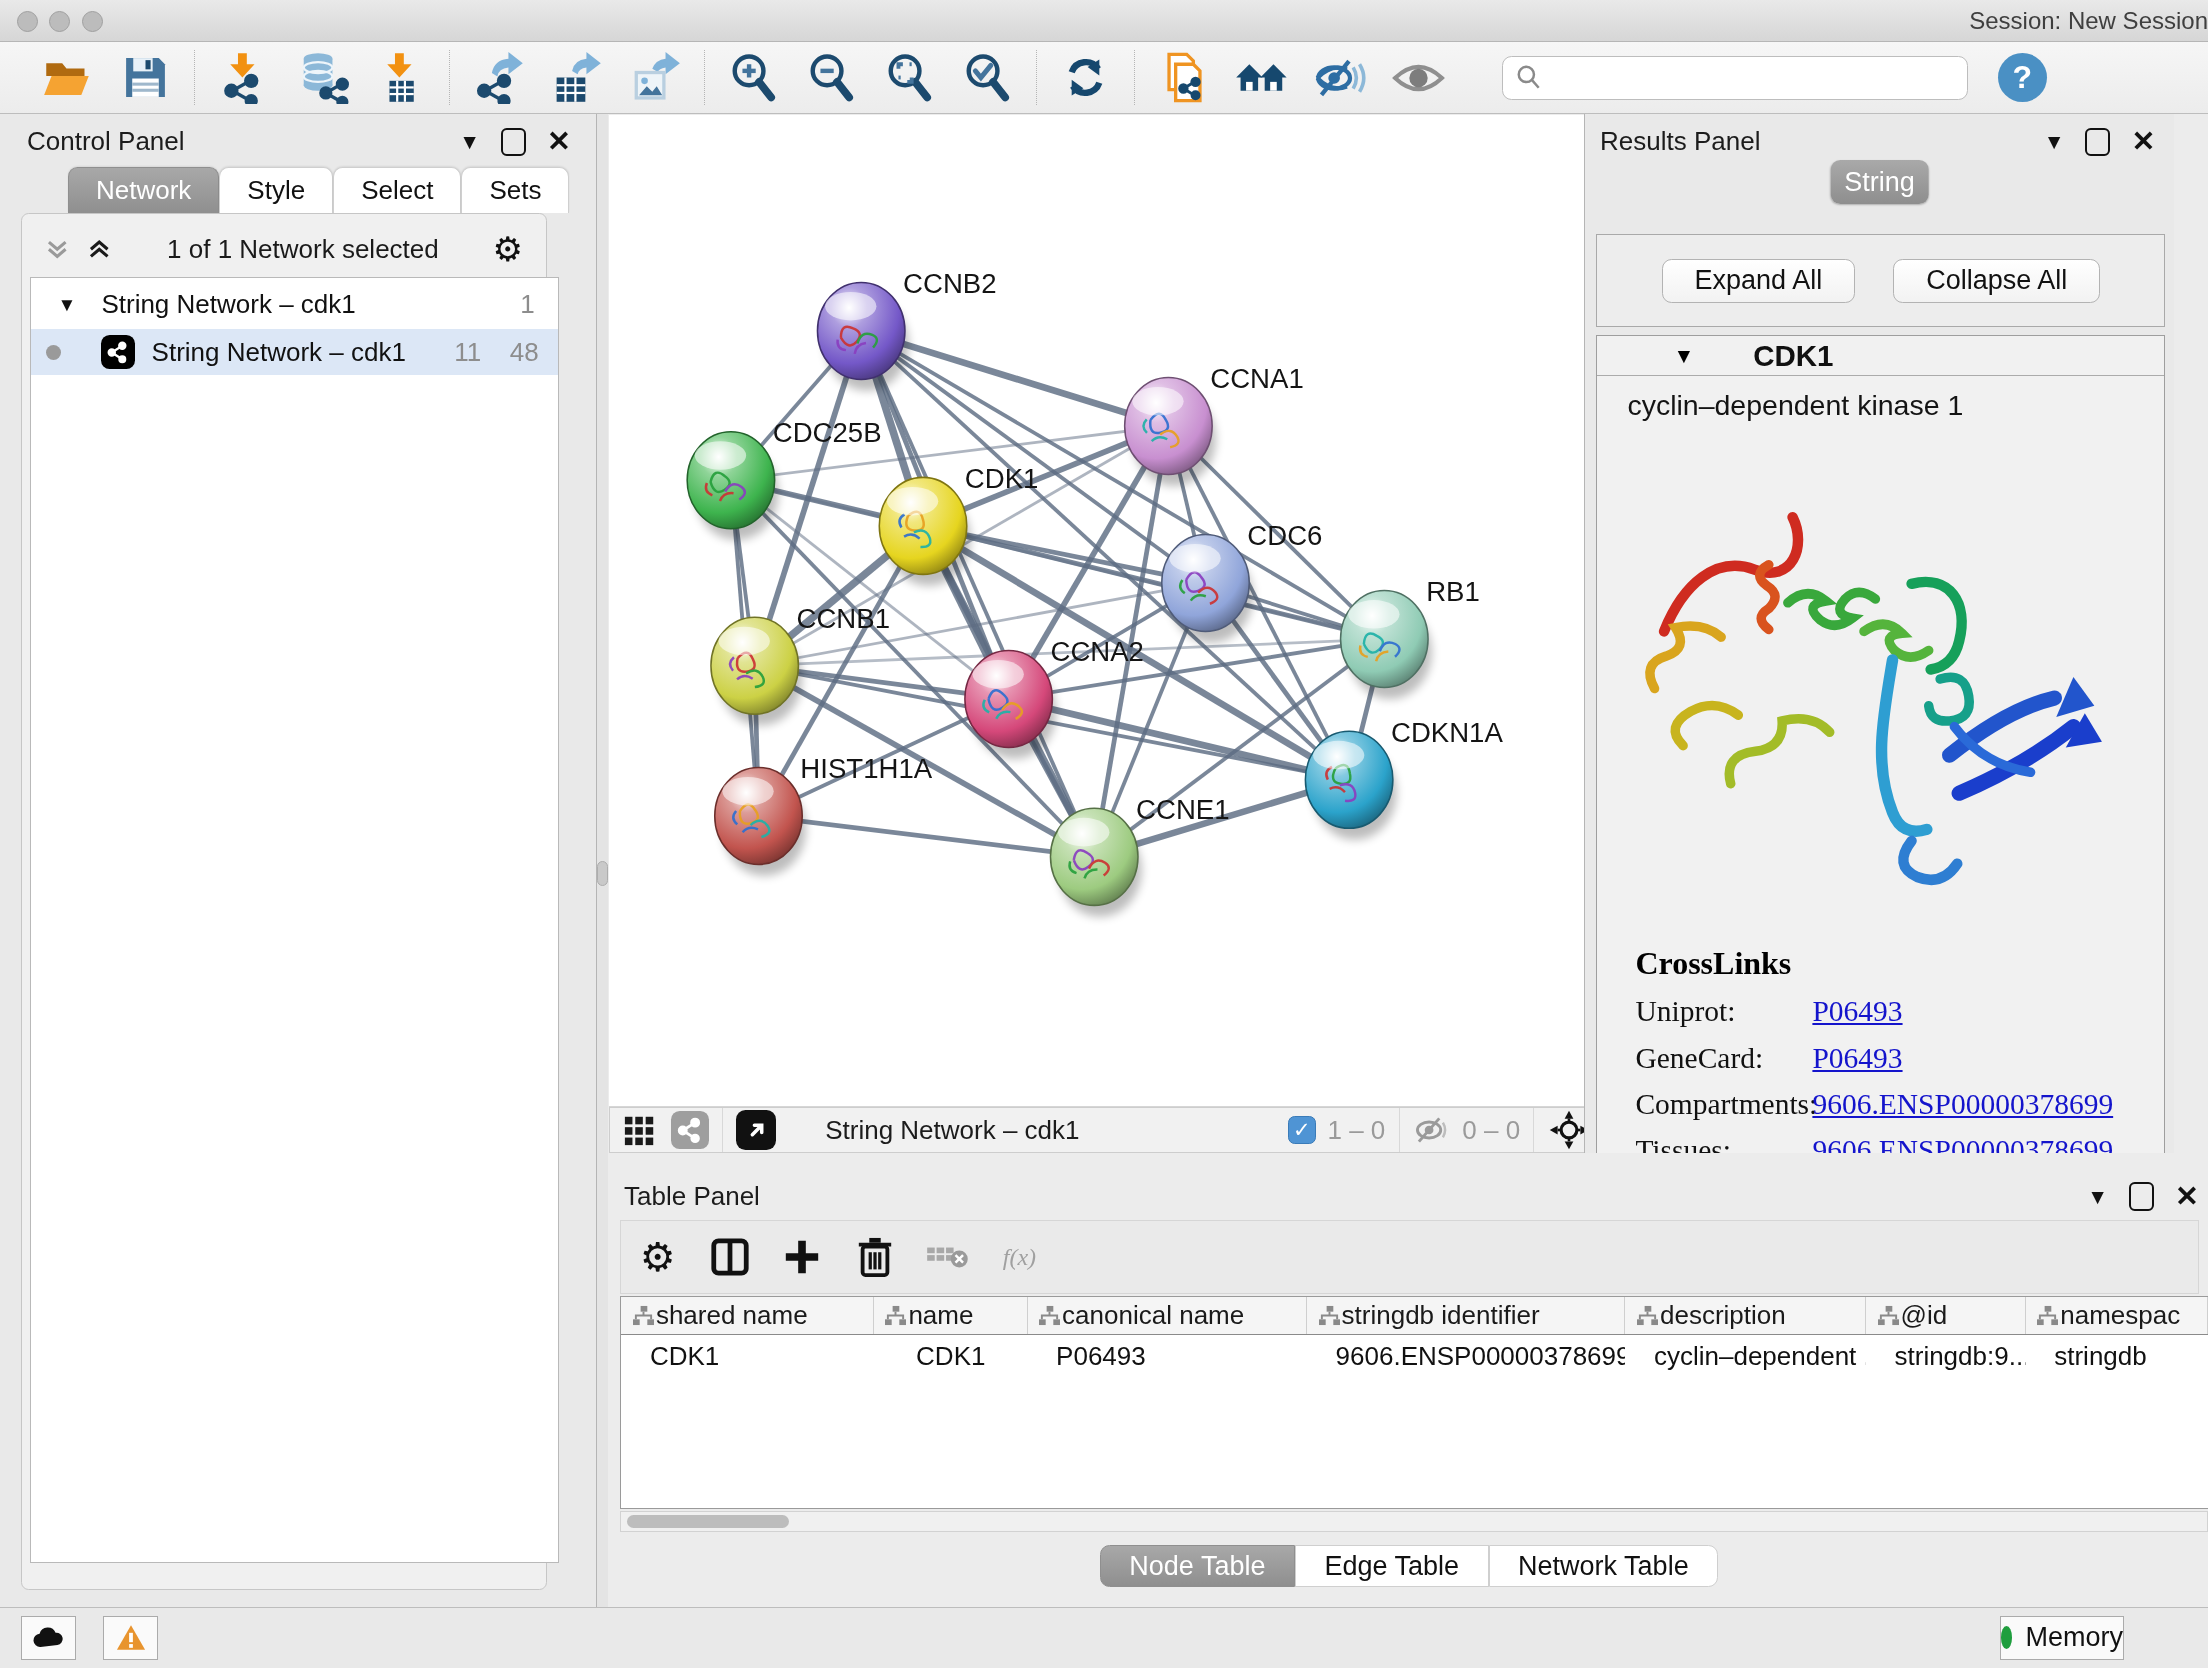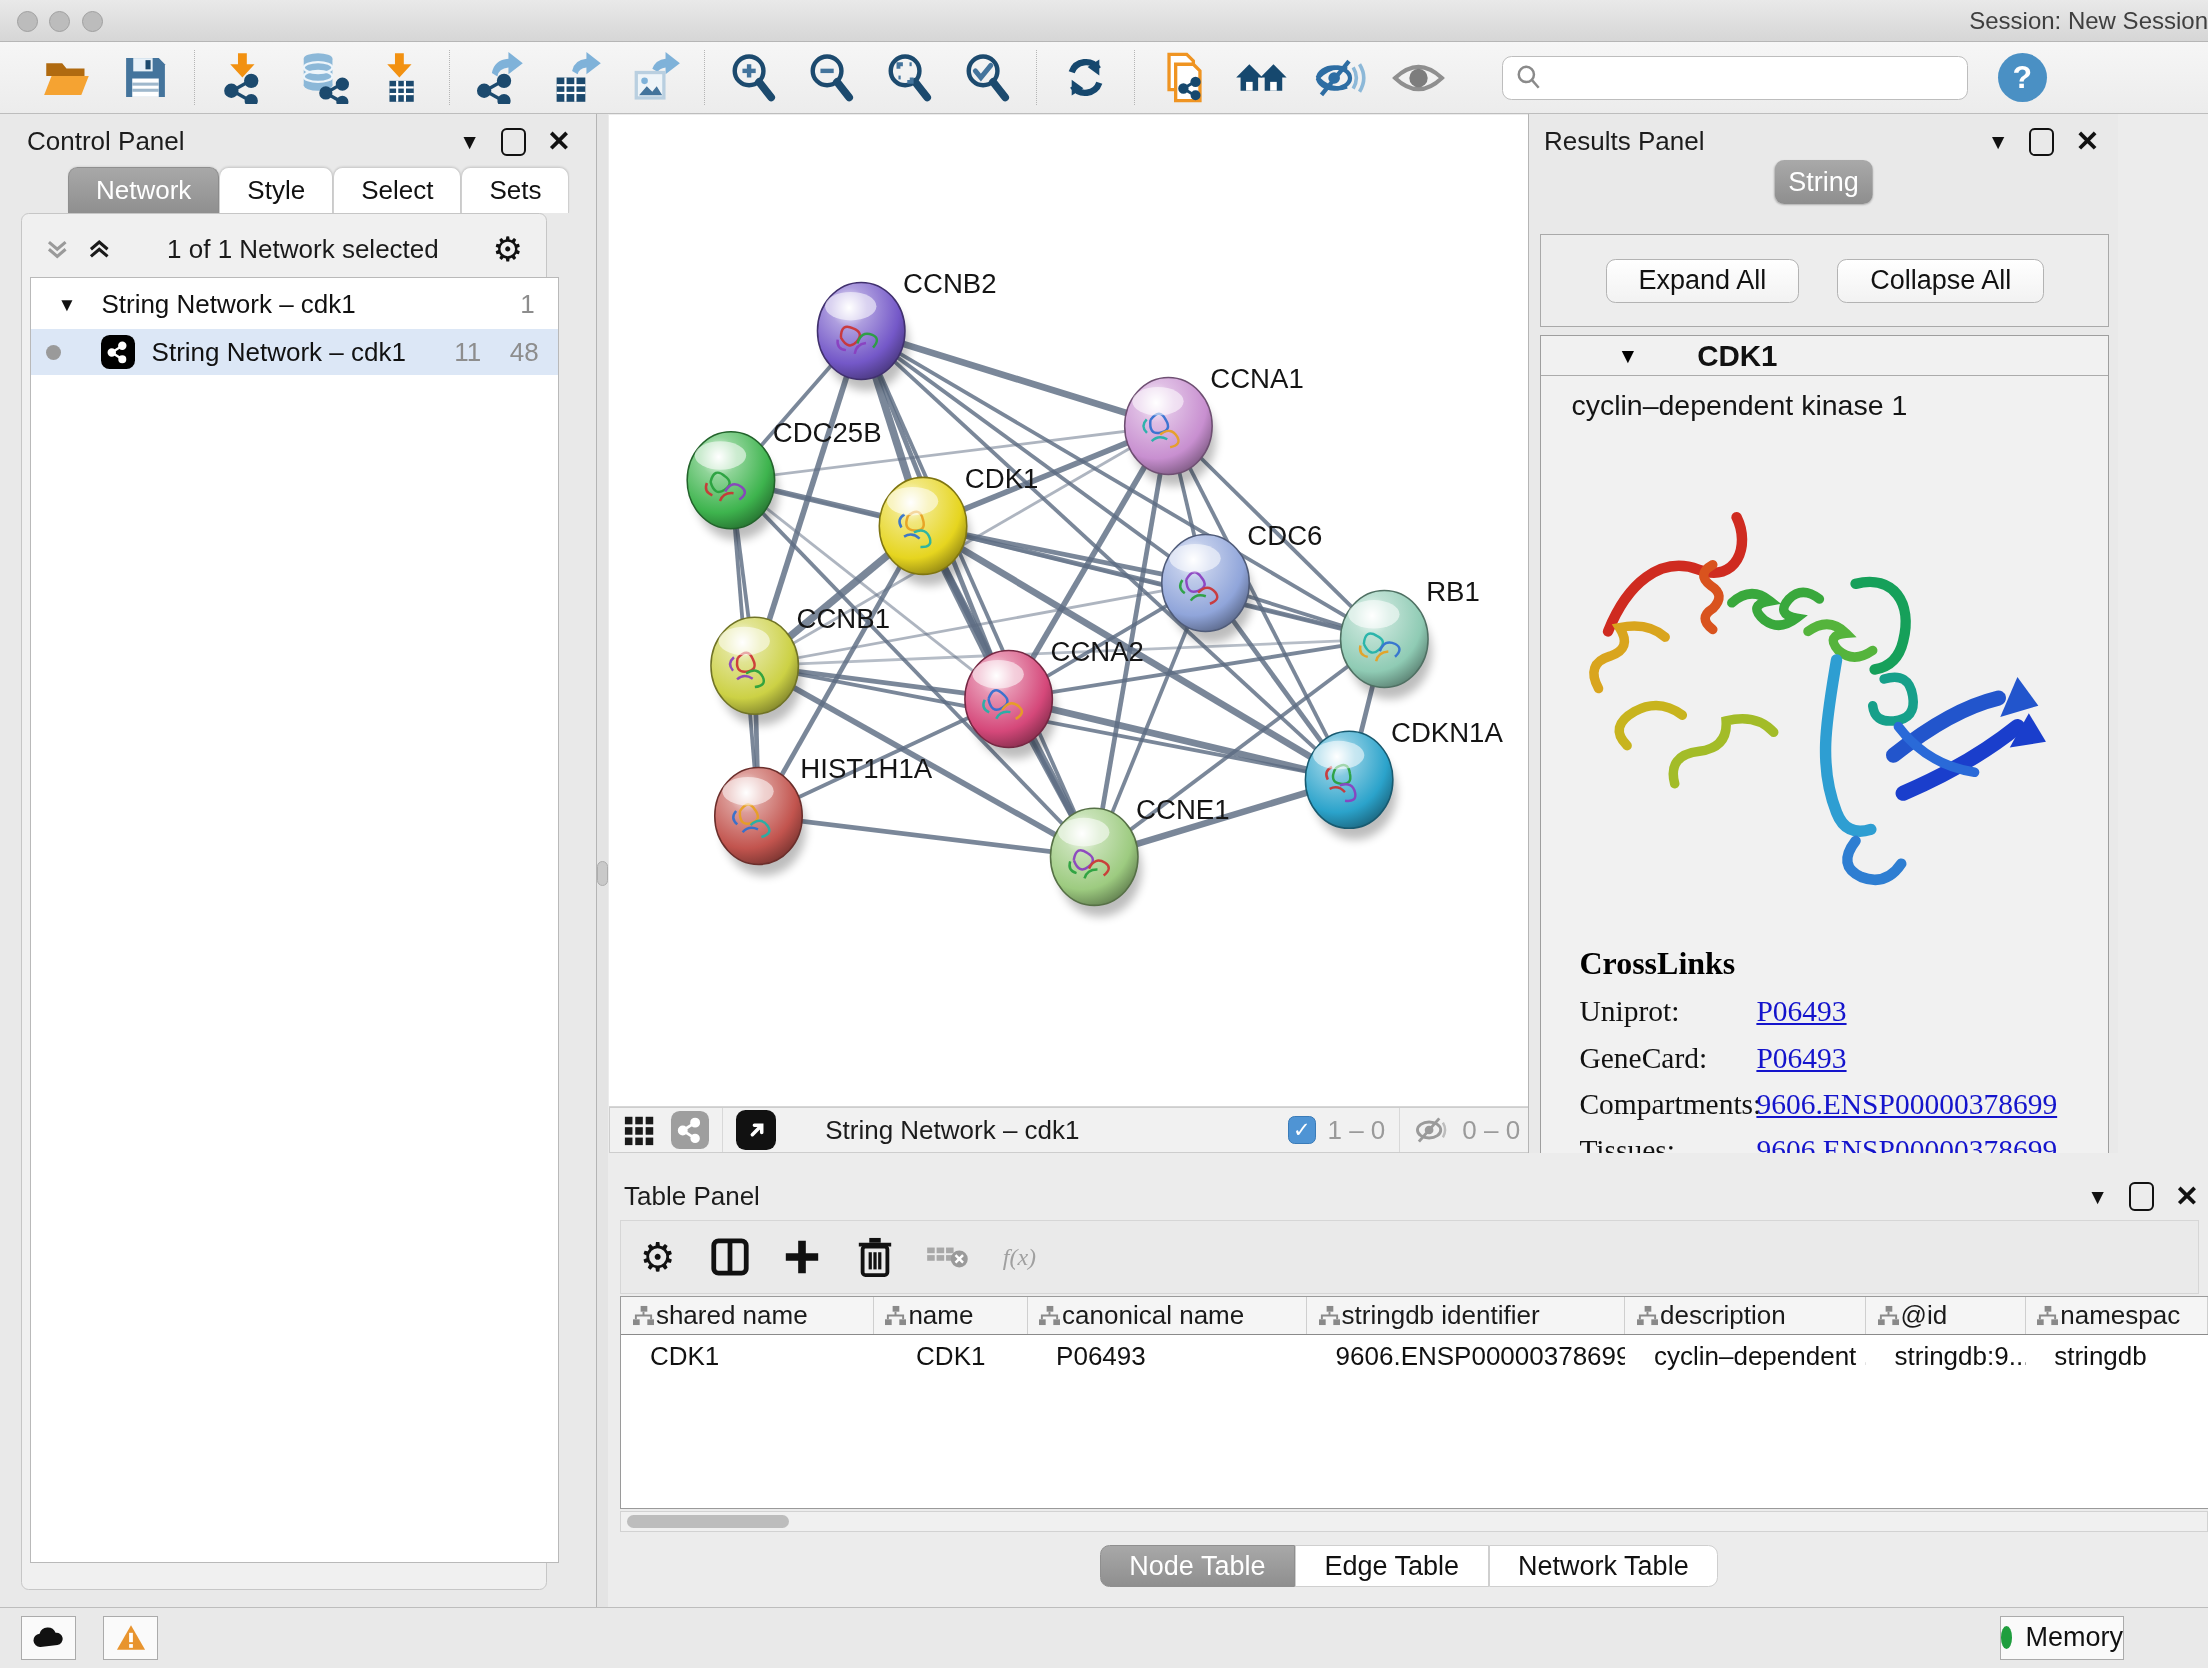--- a/index.html
+++ b/index.html
@@ -53,21 +53,21 @@
   .node-label { font-size:29px; fill:#141414; font-family:"Liberation Sans", sans-serif; }
 
   
   .net-toolbar { left:609px; top:1107px; width:995px; height:46px; background:#f1f1f1; border:1px solid #cdcdcd; display:flex; align-items:center; }
   .nt-sep { width:0; height:44px; border-left:1px solid #d8d8d8; margin:0 13.3px; }
   .nt-title { font-size:26px; color:#1c1c1c; }
   .nt-gray { font-size:26px; color:#9a9a9a; }
   .checkbox { width:28.5px; height:28.5px; background:#4f94d4; border:1px solid #3a7bb8; border-radius:6.7px; color:#fff; font-size:21px; display:flex; align-items:center; justify-content:center; }
 
   
-  .results-panel { left:1528px; top:114px; width:590px; height:1039px; background:#e9e9e9; border-left:1px solid #b5b5b5; }
+  .results-panel { left:1584px; top:114px; width:590px; height:1039px; background:#e9e9e9; border-left:1px solid #b5b5b5; }
   .string-tab { position:absolute; left:50%; transform:translateX(-50%); top:46px; height:44px; padding:0 14px;
     background:linear-gradient(#a9a9a9,#8e8e8e); border-radius:9.5px; color:#fff; font-size:27px; display:flex; align-items:center; box-shadow:0 1px 1.9px rgba(0,0,0,.25); }
   .rp-box1 { position:absolute; left:11.4px; top:120px; width:569px; height:93px; background:#ededed; border:1.9px solid #a9a9a9; display:flex; align-items:center; justify-content:center; gap:38px; }
   .rp-btn { height:44px; padding:0 32px; background:linear-gradient(#ffffff,#f2f2f2); border:1px solid #b3b3b3; border-radius:9.5px; font-size:27px; color:#111; display:flex; align-items:center; }
   .rp-box2 { position:absolute; left:11.4px; top:221px; width:569px; height:871px; background:#f1f1f1; border:1.9px solid #9e9e9e; }
   .rp-entry-head { position:absolute; left:0; top:0; width:100%; height:40px; border-bottom:1.9px solid #ababab; display:flex; align-items:center; }
   .rp-gene { font-size:29.5px; font-weight:bold; color:#111; }
   .rp-desc { position:absolute; left:30px; top:53px; font-size:28.5px; color:#141414; }
   .crosslinks { position:absolute; left:38px; top:609px; font-family:"Liberation Serif", serif; }
   .cl-title { font-size:32px; font-weight:bold; color:#000; }

